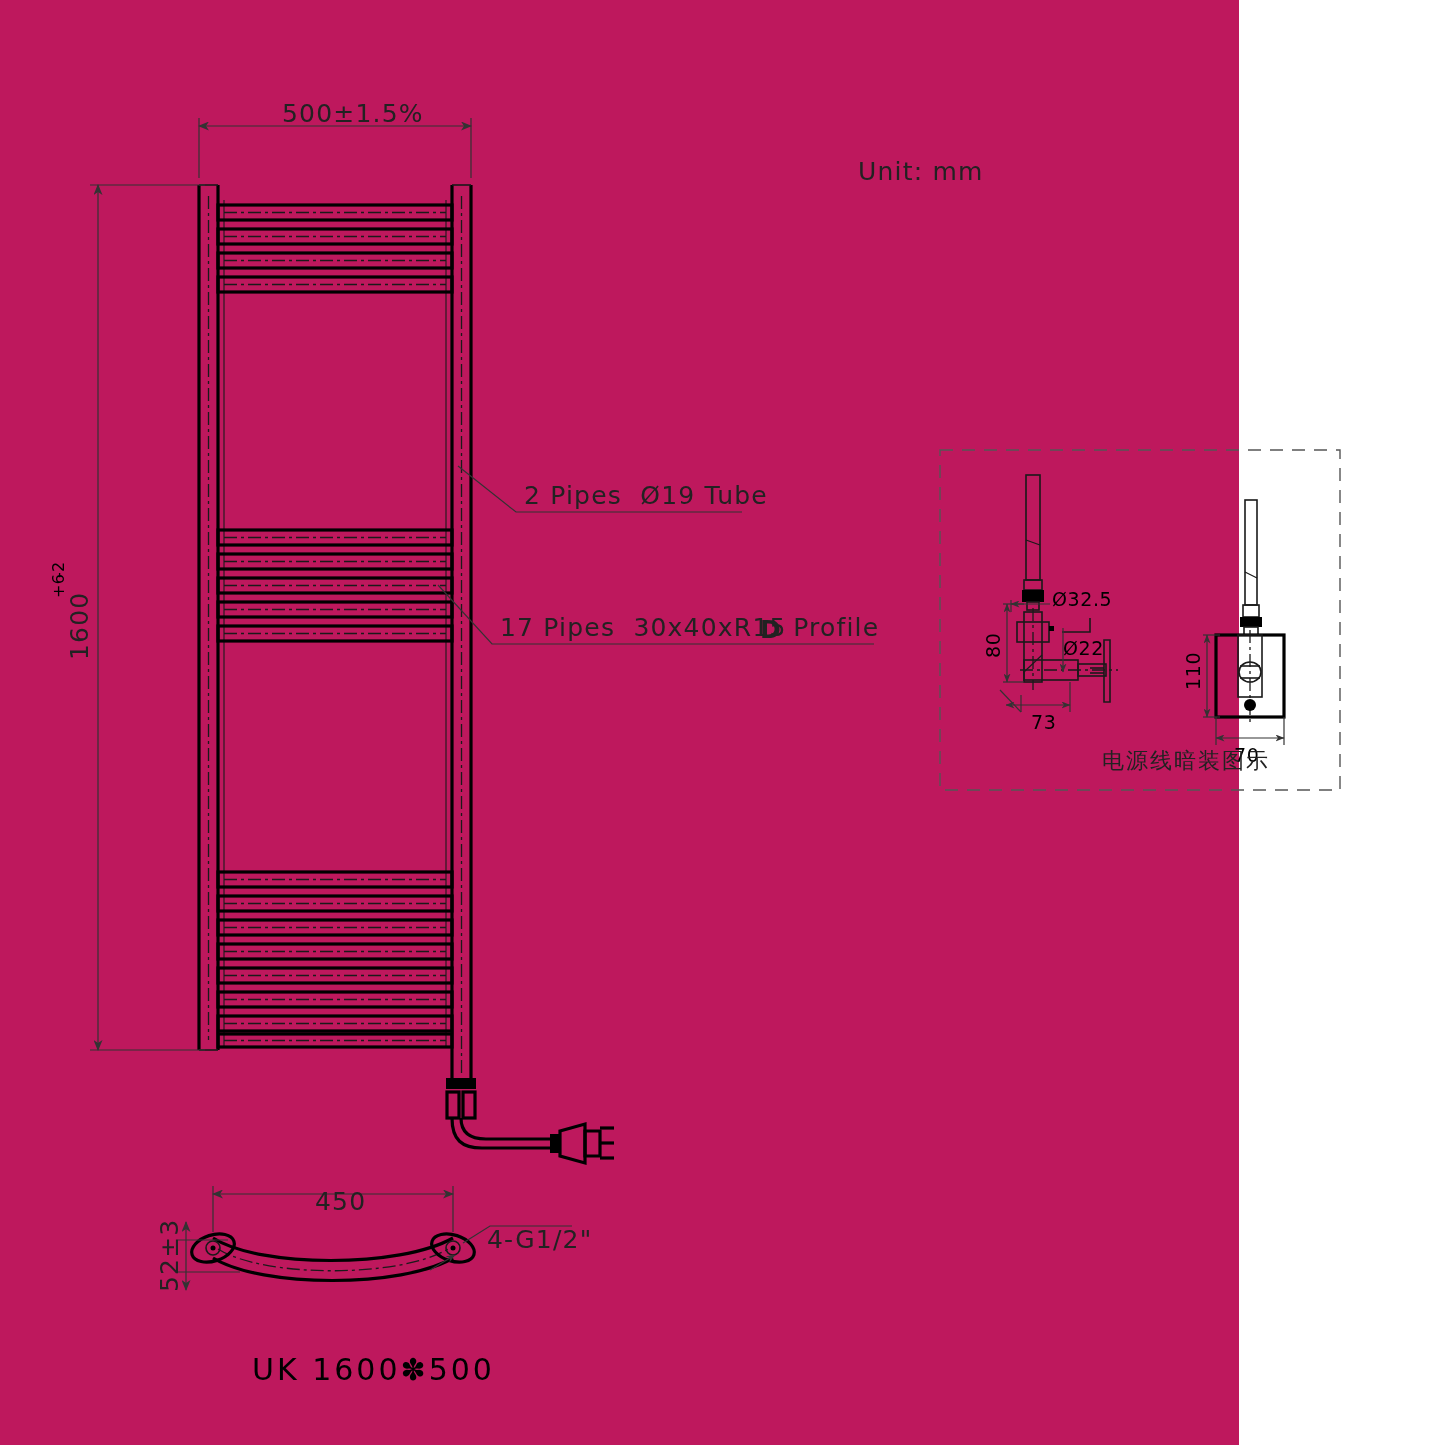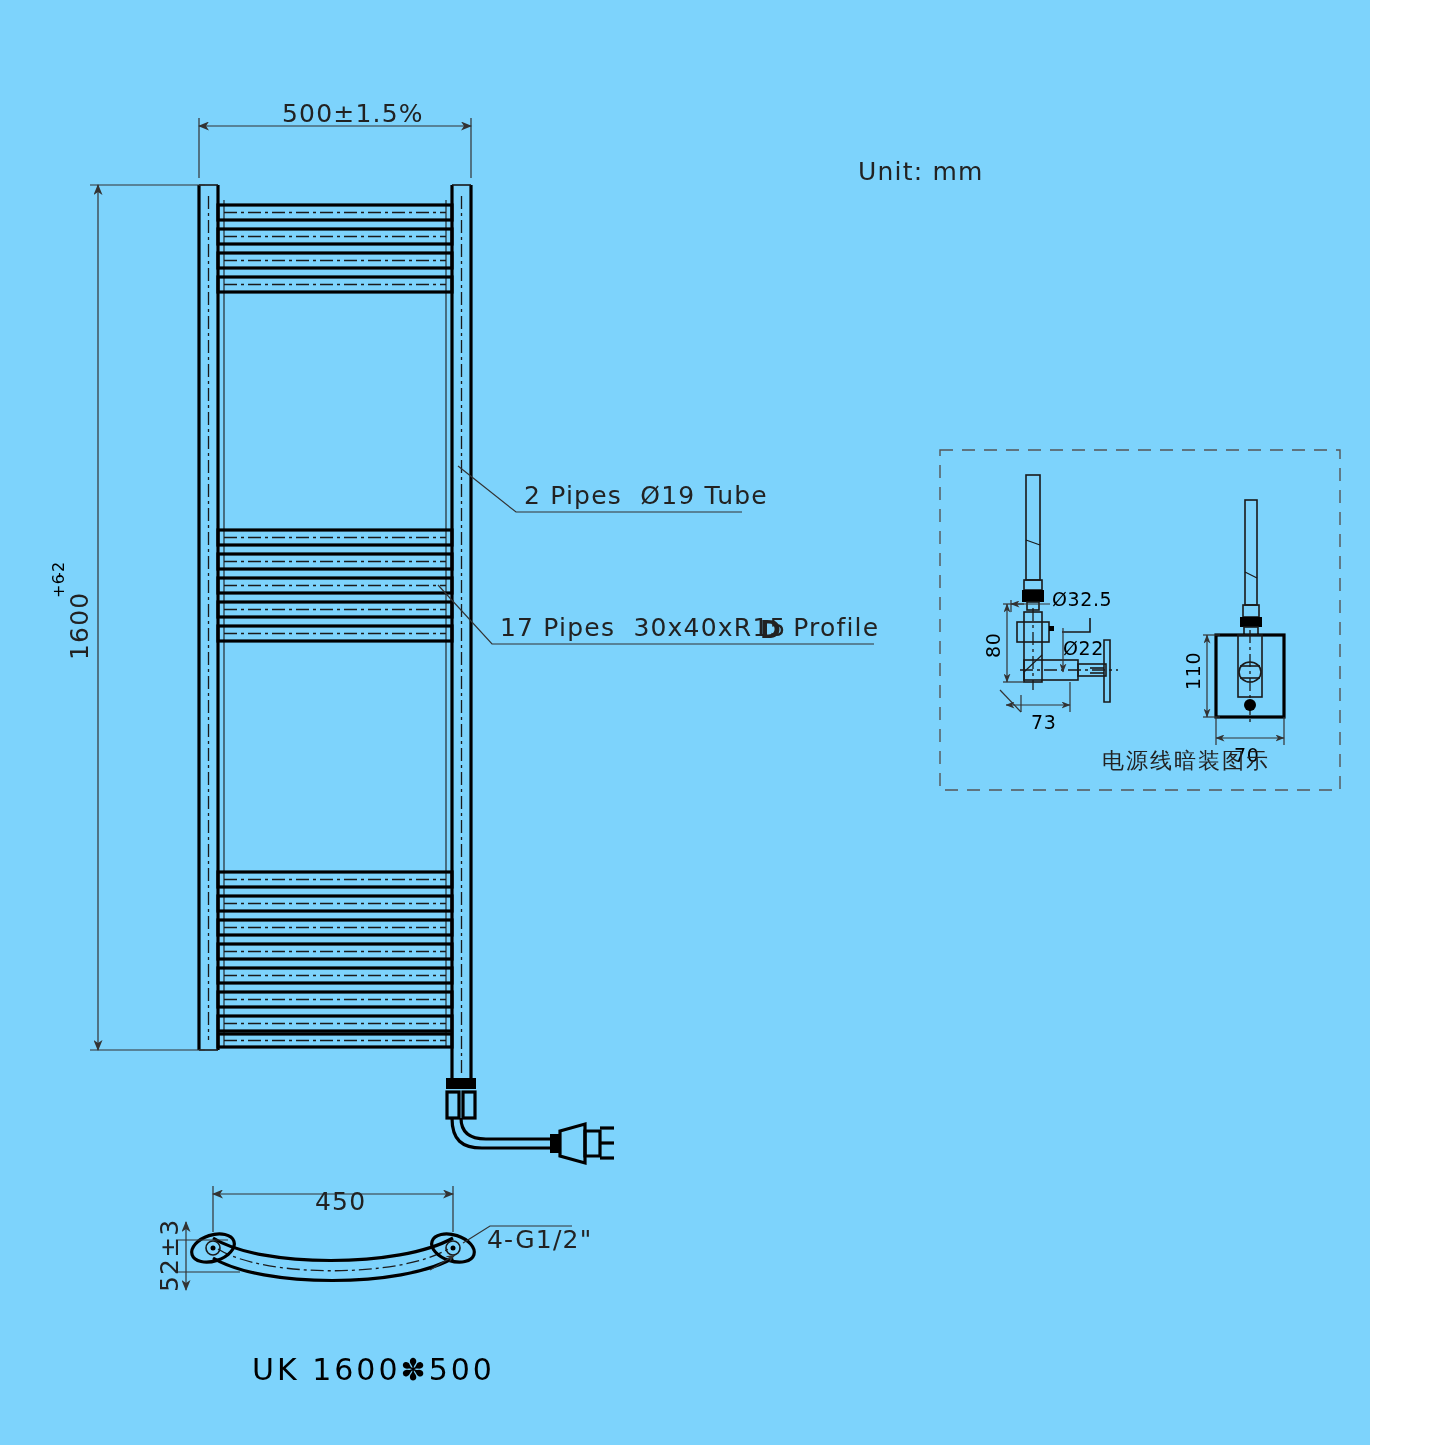--- a/index.html
+++ b/index.html
@@ -8,23 +8,23 @@
     background: #ffffff;
   }
   body {
     width: 1445px;
     height: 1445px;
     font-family: "DejaVu Sans", sans-serif;
     overflow: hidden;
   }
   #sheet {
     position: relative;
-    width: 1370px;
+    width: 1239px;
     height: 1445px;
-    background: #7dd3fc;
+    background: #be185d;
   }
   svg.draw {
     position: absolute;
     left: 0;
     top: 0;
     width: 1445px;
     height: 1445px;
   }
   .txt {
     font-family: "DejaVu Sans", sans-serif;

